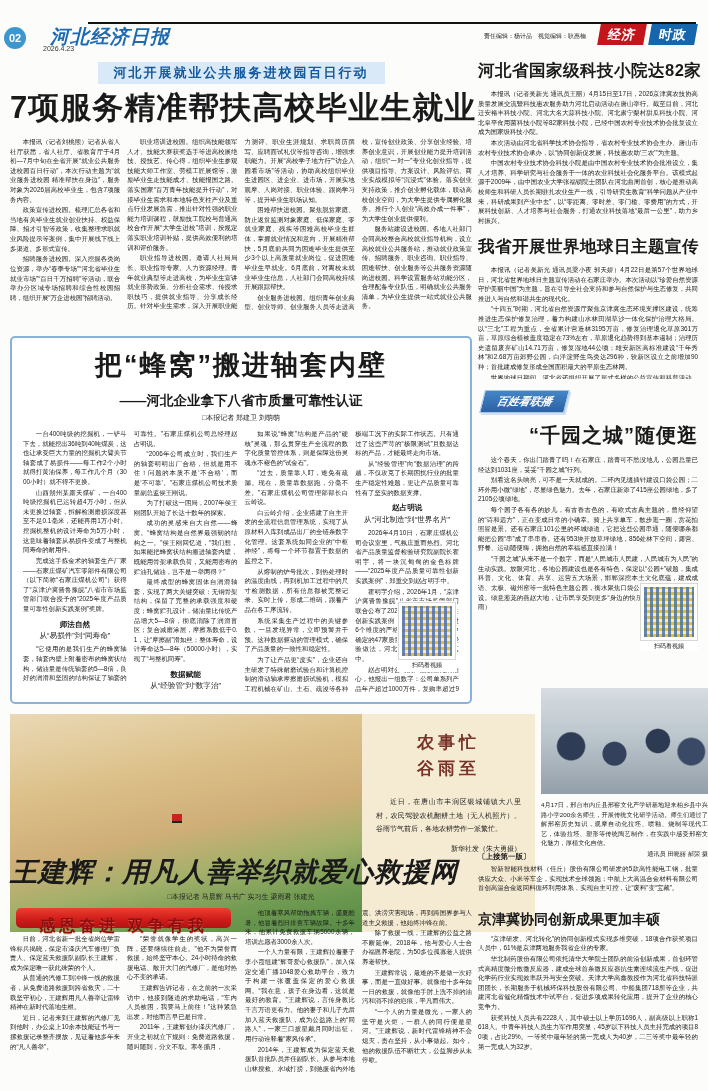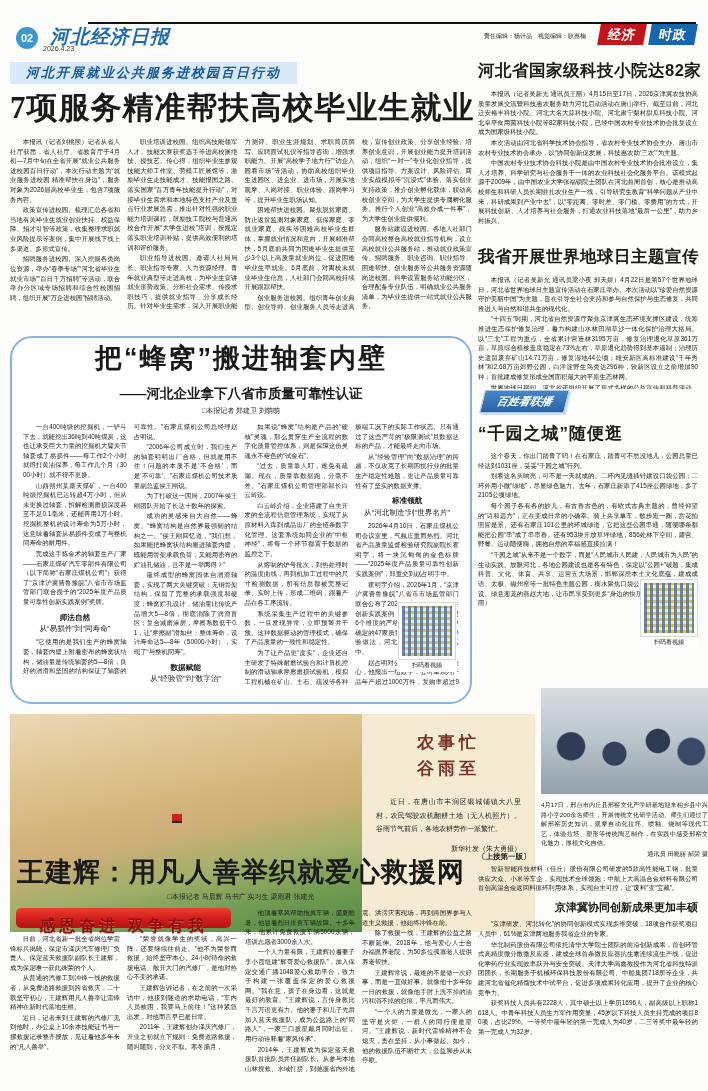--- a/index.html
+++ b/index.html
@@ -1,66 +1,66 @@
 <!DOCTYPE html>
 <html><head>
 <meta charset="utf-8">
 <style>
   html,body{margin:0;padding:0;background:#e9e9e6;}
   #page{position:relative;width:708px;height:1091px;margin:0 auto;background:#fcfcfa;
         font-family:"Liberation Sans","DejaVu Sans",sans-serif;color:#1a1a1a;overflow:hidden;}
   
   .top-rule{position:absolute;left:88px;top:22px;right:12px;height:2px;background:#111;}
-  .pagenum{position:absolute;left:16px;top:27px;width:22px;height:22px;border-radius:50%;
+  .pagenum{position:absolute;left:4px;top:27px;width:22px;height:22px;border-radius:50%;
            background:#3d97cf;color:#fff;font-size:11px;font-weight:bold;line-height:22px;text-align:center;}
   .masthead{position:absolute;left:50px;top:24px;font-size:19px;font-weight:bold;font-style:italic;
             color:#1d6ab2;letter-spacing:1px;white-space:nowrap;}
   .date{position:absolute;left:43px;top:45px;font-size:7px;color:#333;}
   .editors{position:absolute;right:122px;top:32px;font-size:6px;color:#222;white-space:nowrap;}
   .tags{position:absolute;right:12px;top:24px;display:flex;gap:5px;}
   .tag{width:46px;height:21px;line-height:21px;text-align:center;color:#fff;font-weight:bold;
        font-size:13px;transform:skewX(-10deg);letter-spacing:1px;}
   .tag.red{background:#c3161c;}
   .tag.blue{background:#1566ad;}
   
   .body{font-size:6.4px;line-height:1.5;text-align:justify;word-break:break-all;overflow:hidden;}
   .body p{margin:0 0 1px 0;text-indent:2em;}
   .cols-4{column-count:4;column-gap:7px;}
   .cols-2{column-count:2;column-gap:7px;}
   p.xh{font-weight:bold;text-align:center;text-indent:0;font-size:7.6px;margin:5px 0 0 0;}
   p.xh2{font-weight:normal;text-align:center;text-indent:0;font-size:7.6px;margin:0 0 3px 0;}
-  p.xhbig{font-weight:bold;text-align:right;text-indent:0;font-size:11px;margin:6px 0 4px 0;}
+  p.xhbig{font-weight:bold;text-align:left;text-indent:0;font-size:14px;margin:16px 0 4px 0;}
   
   #lead{position:absolute;left:10px;top:62px;width:462px;}
-  .kicker-row{font-style:italic;}
+  .kicker-row{text-align:center;}
   .kicker{display:inline-block;background:#d9e9f7;color:#14589f;font-size:13px;font-weight:bold;
           padding:2px 16px;letter-spacing:2px;}
-  .lead-headline{font-size:31px;font-weight:900;text-align:center;letter-spacing:1px;margin-top:3px;white-space:nowrap;font-family:Liberation Serif, serif;}
+  .lead-headline{font-size:31px;font-weight:900;text-align:center;letter-spacing:1px;margin-top:3px;white-space:nowrap;}
   #lead .body{margin-top:8px;height:204px;}
   
   .r-art{position:absolute;left:478px;width:220px;}
   .r-head{font-size:16.5px;font-weight:900;text-align:center;letter-spacing:0.5px;white-space:nowrap;}
   #tech{top:60px;}   #tech .body{margin-top:7px;height:152px;}
-  #earth{top:246px;} #earth .body{margin-top:7px;height:114px;}
+  #earth{top:236px;} #earth .body{margin-top:7px;height:114px;}
   
   #lianbo{top:390px;}
   .brand{display:inline-block;background:linear-gradient(180deg,#4585c6,#2a62a5);color:#fff;
          font-style:italic;font-weight:bold;font-size:11px;padding:3px 14px;transform:skewX(-14deg);
          border:1px solid #a9c6e4;box-shadow:2px 2px 0 #cfe0f0;margin-left:4px;}
-  .lianbo-head{font-size:17px;font-weight:900;text-align:left;margin-top:9px;letter-spacing:1px;}
+  .lianbo-head{font-size:20px;font-weight:900;text-align:right;margin-top:9px;letter-spacing:1px;}
   #lianbo .body{position:relative;margin-top:6px;height:196px;}
   .qr{width:50px;height:50px;
       background:repeating-linear-gradient(90deg,rgba(66,110,175,.8) 0 3px,transparent 3px 6px),
                  repeating-linear-gradient(0deg,#e2bf43 0 3px,#f2e9cf 3px 6px);
       border:3px solid #fff;box-shadow:0 0 0 1px #d8d8d8;}
   .qr-cap{font-size:6px;text-align:center;color:#222;margin-top:2px;}
   .qr-wrap-lianbo{position:absolute;right:0;top:128px;background:#fff;padding:1px;}
   
   #feature{position:absolute;left:10px;top:336px;width:462px;height:368px;border:2px solid #8ab2d8;
-           border-radius:22px;background:#fff;box-sizing:border-box;padding:2px 11px;}
+           border-radius:5px;background:#fff;box-sizing:border-box;padding:9px 11px;}
   .f-head{font-size:27px;font-weight:900;text-align:center;letter-spacing:2px;white-space:nowrap;}
   .f-sub{font-size:13.5px;font-weight:bold;text-align:center;margin-top:9px;}
   .f-by{font-size:7px;text-align:center;margin-top:3px;color:#222;}
   #feature .body{margin-top:6px;height:268px;}
   .qr-wrap-feature{position:absolute;right:13px;bottom:30px;background:#fff;padding:2px;}
   
   #photo-field{position:absolute;left:10px;top:714px;width:352px;height:218px;overflow:hidden;
     background:linear-gradient(168deg,#ead9b6 0%,#dcc089 30%,#cfae78 52%,#a3b06a 68%,#6f9a51 84%,#558a45 100%);}
   .tractor{position:absolute;left:46%;top:46%;width:10px;height:7px;background:#c22;border-bottom:2px solid #222;}
   #photo-caption-box{position:absolute;left:362px;top:714px;width:173px;height:218px;background:#f5ead2;
@@ -77,21 +77,21 @@
       linear-gradient(180deg,#d7dde1 0%,#bcc6cd 45%,#939fa9 100%);}
   #pottery-caption{position:absolute;left:541px;top:800px;width:167px;font-size:6.2px;line-height:1.55;
      text-align:justify;word-break:break-all;color:#222;}
   #pottery-caption .cred{text-align:right;text-indent:0;margin-top:1px;}
   
   #jump{position:absolute;left:478px;top:852px;width:220px;height:232px;overflow:hidden;}
   .jump-label{font-size:7.5px;font-weight:bold;margin-bottom:2px;}
   #jump .body{height:220px;}
   
   #hero{position:absolute;left:10px;top:854px;width:462px;}
-  .hero-headline{font-size:27px;font-weight:900;text-align:center;letter-spacing:1px;white-space:nowrap;}
+  .hero-headline{font-size:27px;font-weight:900;text-align:left;letter-spacing:1px;white-space:nowrap;font-style:italic;}
   .hero-by{font-size:7px;text-align:center;margin-top:2px;color:#222;}
   .hero-row{display:flex;gap:8px;margin-top:6px;height:187px;overflow:hidden;}
   .hero-left{width:227px;}
   .hero-right{width:227px;}
   .banner{height:20px;margin:0 6px 6px 6px;border-radius:5px;
     background:linear-gradient(180deg,#ee3e2f 0%,#d01d1b 55%,#b31212 100%);
     color:#8c0f0f;font-size:16px;font-weight:900;letter-spacing:4px;text-align:center;line-height:36px;
     text-shadow:0 1px 0 rgba(255,120,100,.55);}
   .hero-left .body{height:140px;}
   .hero-right .body{height:187px;}
@@ -178,21 +178,21 @@
         <p>最终成型的蜂窝固体自润滑轴套，实现了两大关键突破：无铜骨架结构，保留了完整的承载强度和硬度；蜂窝贮孔设计，储油量比传统产品增大5—8倍，彻底消除了润滑盲区；复合减磨涂层，摩擦系数低于0.1，让“摩擦副”滑如丝；整体寿命，设计寿命达5—8年（50000小时），实现了“与整机同寿”。</p>
         <p class="xh">数据赋能</p>
         <p class="xh2">从“经验管”到“数字治”</p>
         <p>如果说“蜂窝”结构是产品的“硬核”灵魂，那么贯穿生产全流程的数字化质量管控体系，则是保障这份灵魂永不褪色的“试金石”。</p>
         <p>“过去，质量靠人盯，难免有疏漏。现在，质量靠数据跑，分毫不差。”石家庄煤机公司管理部部长白云岭说。</p>
         <p>白云岭介绍，企业搭建了自主开发的全流程信息管理系统，实现了从原材料入库到成品出厂的全链条数字化管理。这套系统如同企业的“中枢神经”，将每一个环节都置于数据的监控之下。</p>
         <p>从熔制的炉号批次，到热处理时的温度曲线，再到机加工过程中的尺寸检测数据，所有信息都被完整记录、实时上传，形成二维码，跟着产品在各工序流转。</p>
         <p>系统采集生产过程中的关键参数，一旦发现异常，立即预警并干预。这种数据驱动的管理模式，确保了产品质量的一致性和稳定性。</p>
         <p>为了让产品更“皮实”，企业还自主研发了特殊耐磨试验台和计算机控制的滑动轴承摩擦磨损试验机，模拟工程机械在矿山、土石、疏浚等各种极端工况下的实际工作状态。只有通过了这些严苛的“极限测试”且数据达标的产品，才能最终走向市场。</p>
         <p>从“经验管理”向“数据治理”的跨越，不仅攻克了长期困扰行业的批量生产稳定性难题，更让产品质量可靠性有了坚实的数据支撑。</p>
-        <p class="xh">标准领航</p>
+        <p class="xh">赵占明说</p>
         <p class="xh2">从“河北制造”到“世界名片”</p>
         <p>2026年4月10日，石家庄煤机公司会议室里，气氛庄重而热烈。河北省产品质量监督检验研究院副院长霍明宇，将一块沉甸甸的金色标牌——“2025年度产品质量可靠性创新实践案例”，郑重交到赵占明手中。</p>
         <p>霍明宇介绍，2026年1月，“京津沪冀晋鲁豫皖”八省市市场监管部门联合公布了2025年度产品质量可靠性创新实践案例，这是八省市专家通过6个维度的严格测评，从众多企业中确定的47家质量管理优秀典型企业经验做法，河北省有5家企业名列其中。</p>
         <p>赵占明对公司的产品质量充满信心，他报出一组数字：公司单系列产品年产超过1000万件，复购率超过95%。“超95%的复购率意味着客户一旦用了我们的产品，几乎不会再选择其他品牌。”赵占明说，“他们重复反复采购，就是对我们产品质量可靠性最大的认可。”</p>
       </div>
     <div class="qr-wrap-feature">
       <div class="qr"></div>
       <div class="qr-cap">扫码看视频</div>
     </div>
   </div>

